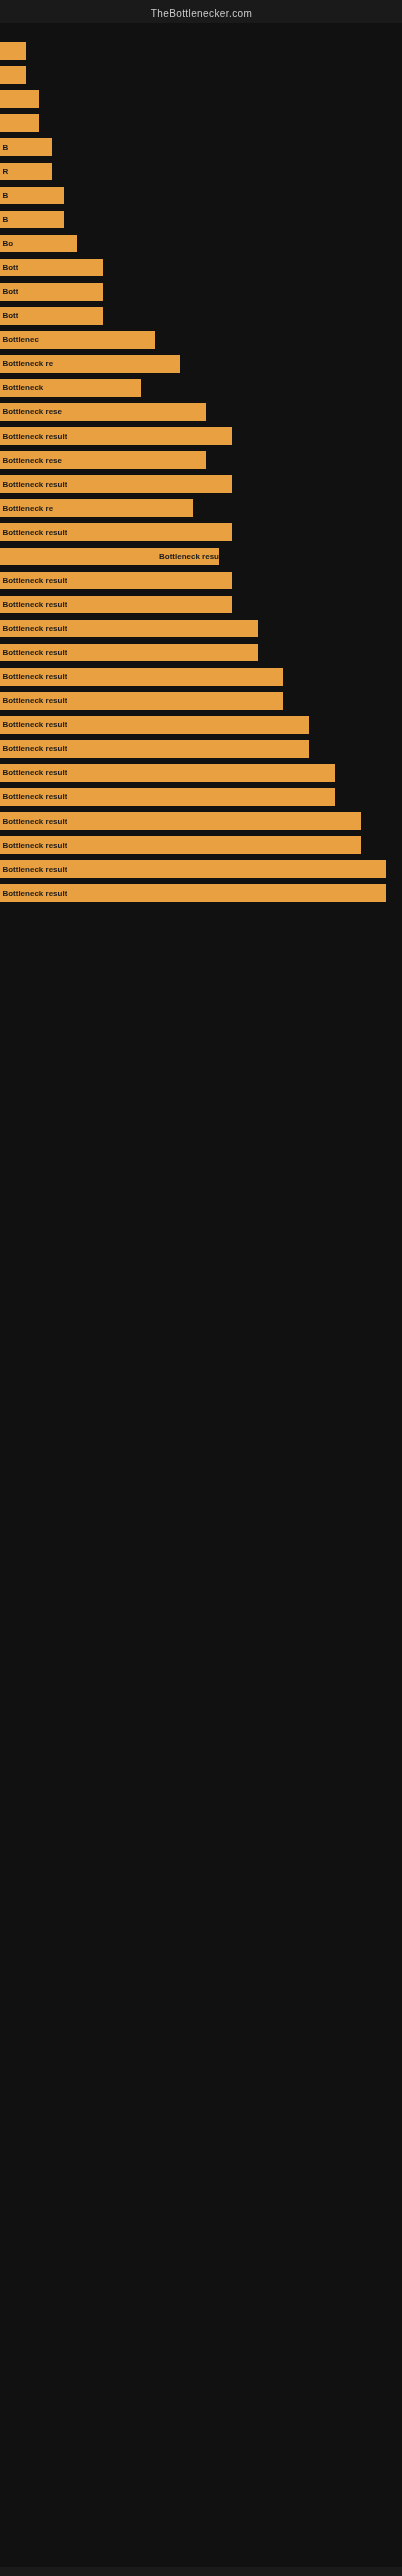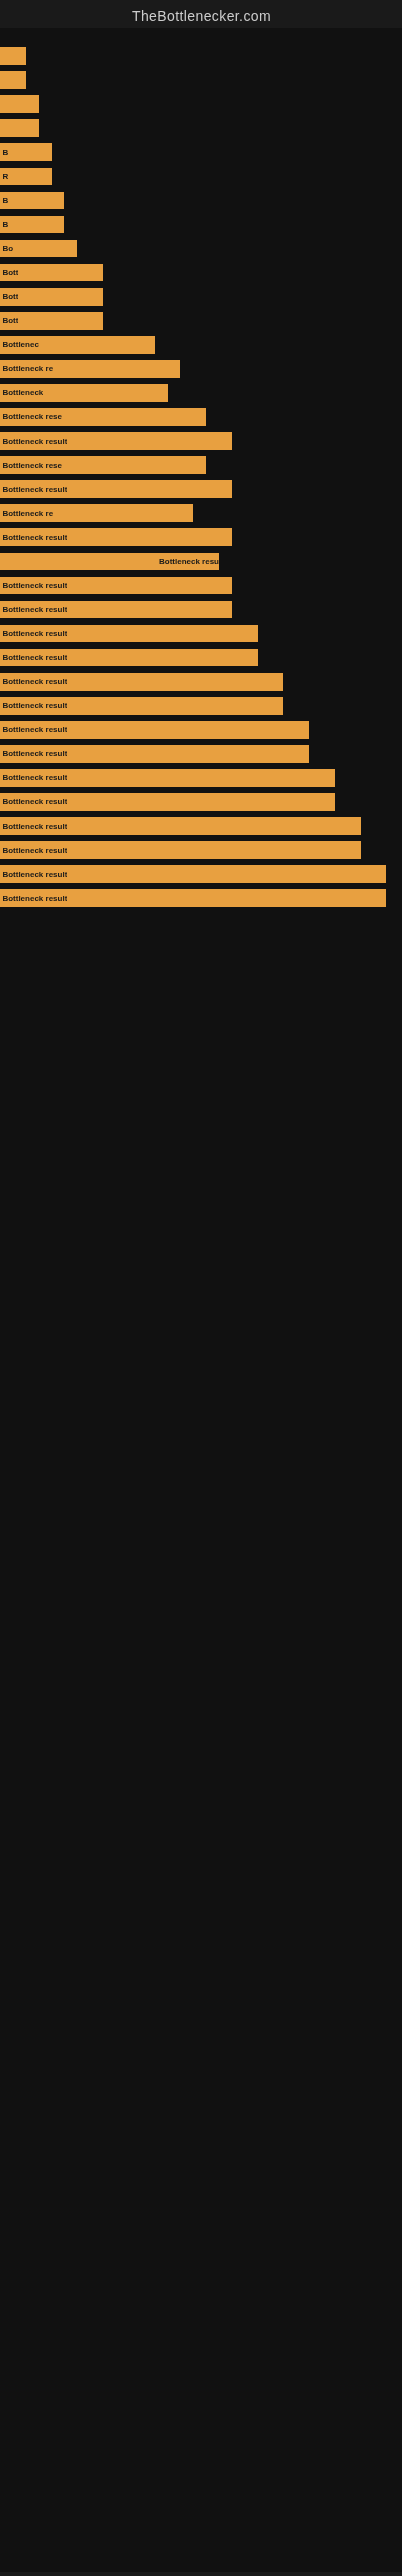--- a/index.html
+++ b/index.html
@@ -11,21 +11,21 @@
     body {
       background-color: #1a1a1a;
       width: 403px;
       min-height: 2576px;
       font-family: Arial, sans-serif;
       position: relative;
     }
 
     .site-title {
       color: #cccccc;
-      font-size: 14px;
+      font-size: 10px;
       text-align: center;
       padding: 8px 0 4px 0;
       letter-spacing: 0.4px;
     }
 
     .chart-container {
       position: relative;
       width: 403px;
       height: 2544px;
       background-color: #111111;
@@ -128,21 +128,21 @@
       <div class="bar-fill" style="width: 155px;">
         <span class="bar-text">Bottlenec</span>
       </div>
     </div>
     <div class="bar-row">
       <div class="bar-fill" style="width: 180px;">
         <span class="bar-text">Bottleneck re</span>
       </div>
     </div>
     <div class="bar-row">
-      <div class="bar-fill" style="width: 168px;">
+      <div class="bar-fill" style="width: 141px;">
         <span class="bar-text">Bottleneck</span>
       </div>
     </div>
     <div class="bar-row">
       <div class="bar-fill" style="width: 206px;">
         <span class="bar-text">Bottleneck rese</span>
       </div>
     </div>
     <div class="bar-row">
       <div class="bar-fill" style="width: 232px;">

